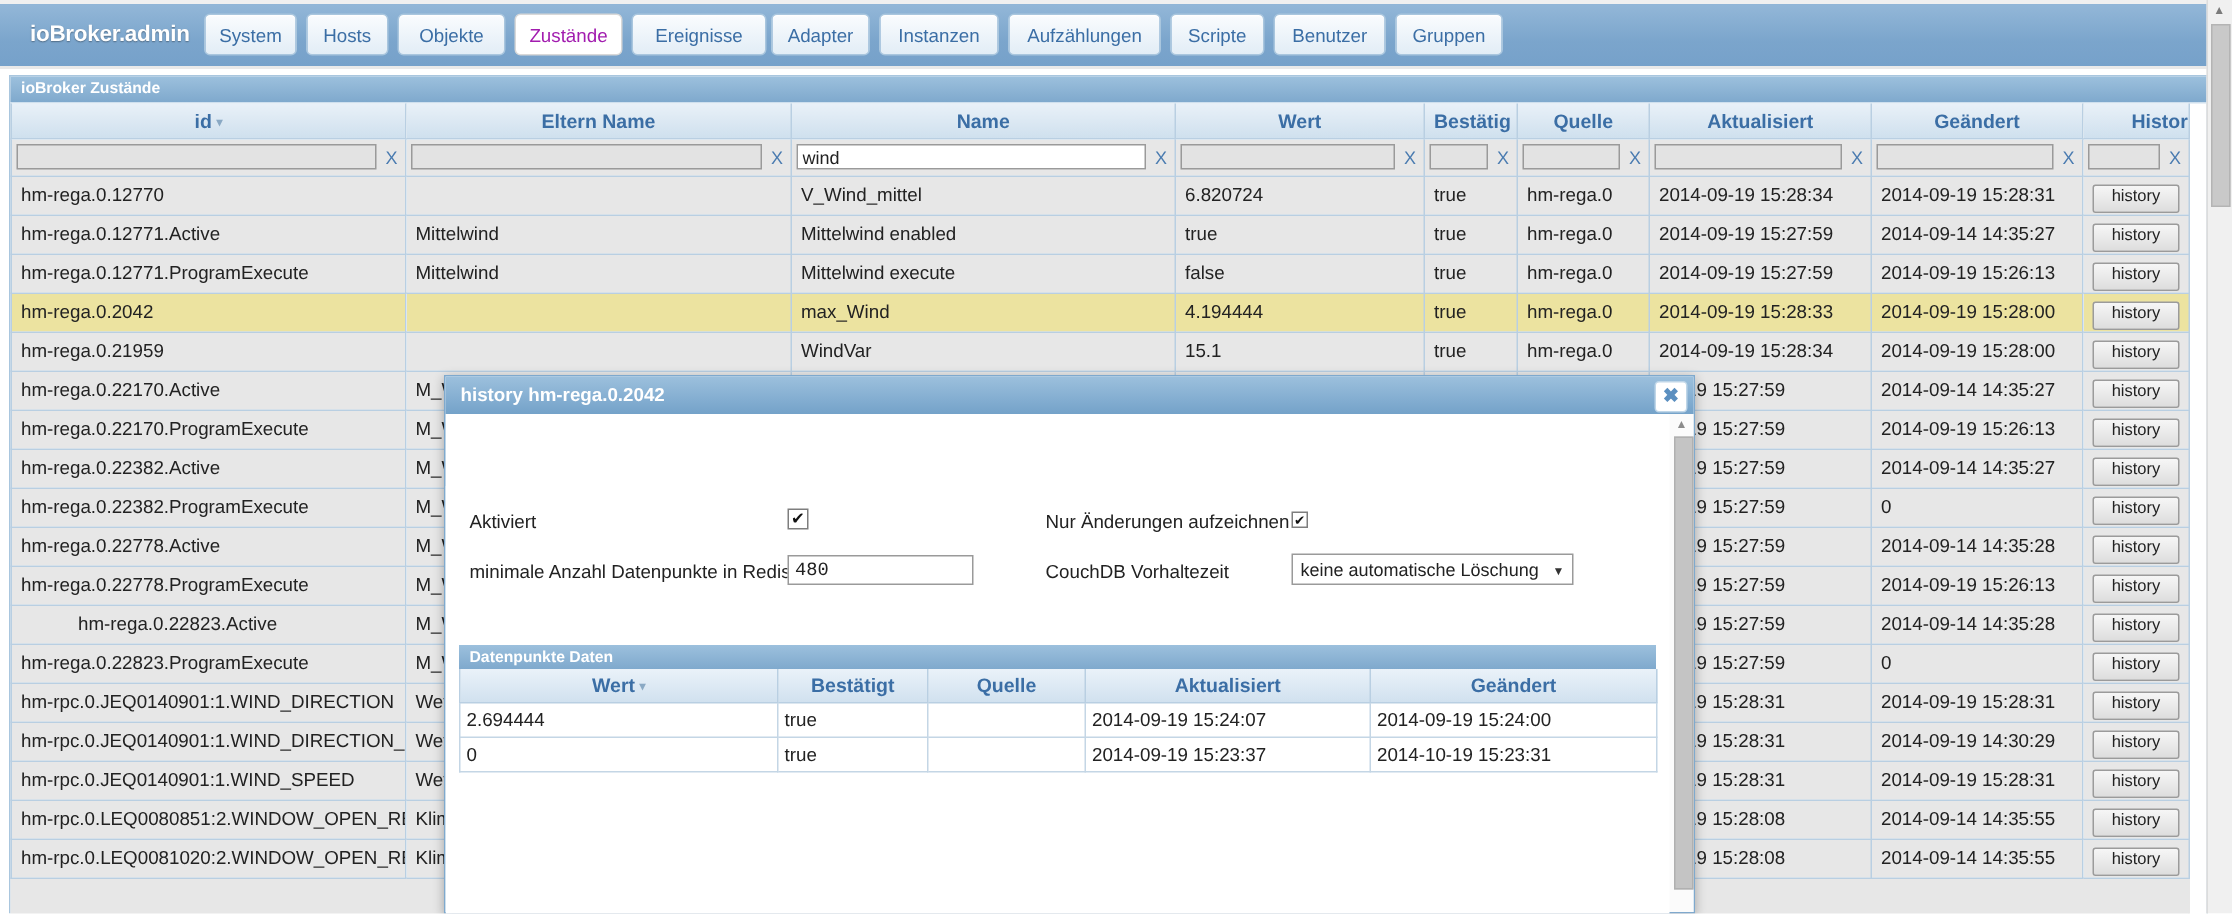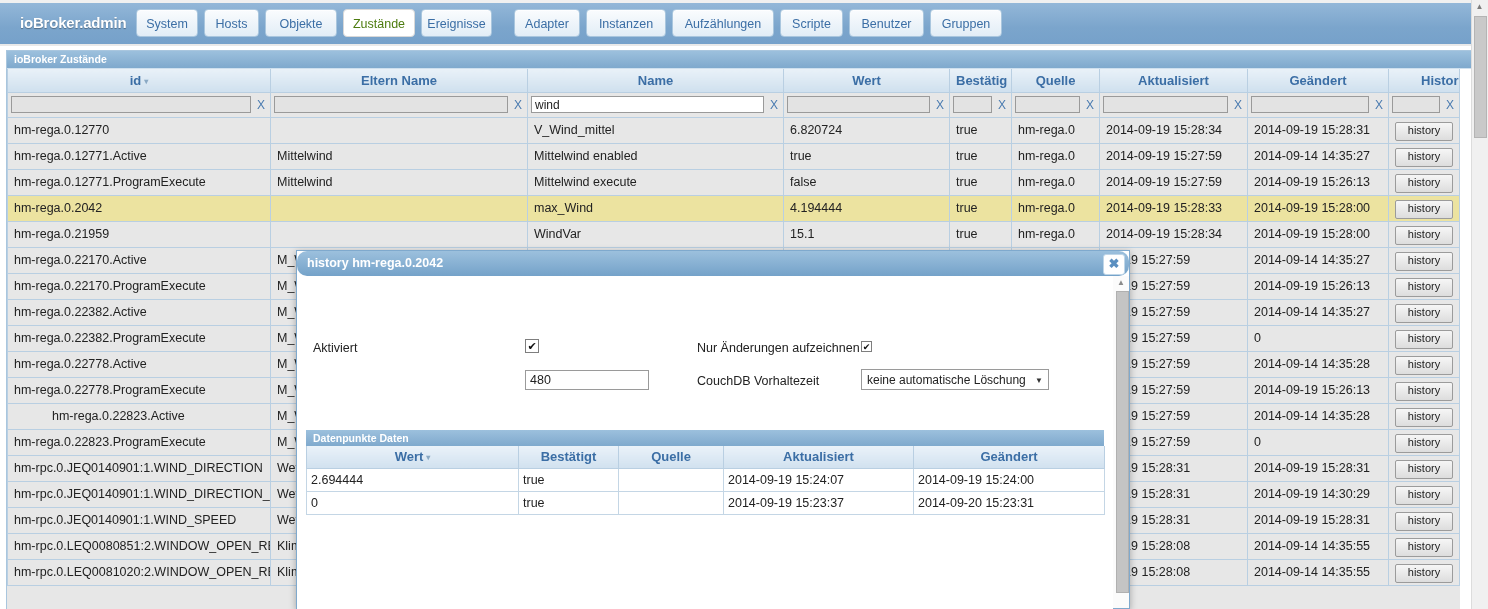--- a/index.html
+++ b/index.html
@@ -30,21 +30,21 @@
   .tab{
     position:absolute;top:9px;height:28px;line-height:28px;
     background:linear-gradient(to bottom,#fafcfe,#e2edf6);
     border:1px solid #a9c6de;border-radius:4px;
     color:#3b6ea5;font-size:12.5px;text-align:center;
     box-sizing:border-box;cursor:pointer;
     box-shadow:0 1px 0 rgba(255,255,255,.7) inset;
   }
   .tab.active{
     background:#ffffff;border-color:#d8d8d8;
-    color:#4d7c0f;
+    color:#a21caf;
   }
 
   
   #panel{
     position:absolute;left:6px;top:50px;width:1466px;height:559px;
     background:#ffffff;
     border:1px solid #a9c6de;border-bottom:none;
     box-sizing:border-box;
   }
   #panel-title{
@@ -119,21 +119,21 @@
     position:absolute;left:296px;top:250px;width:834px;height:359px;
     background:#ffffff;
     border:1px solid #7fa9cd;
     box-shadow:0 2px 7px rgba(0,0,0,.3);
     box-sizing:border-box;
   }
   #dlg-title{
     height:25px;line-height:25px;
     background:linear-gradient(to bottom,#9cc0dd,#74a2c9);
     color:#ffffff;font-size:12.5px;font-weight:bold;
-    padding-left:10px;position:relative;border-radius:10px;
+    padding-left:10px;position:relative;
   }
   #dlg-close{
     position:absolute;right:4px;top:3px;width:20px;height:19px;
     background:#ffffff;border:1px solid #bfd6e8;border-radius:3px;
     color:#5b8fc0;font-size:13px;font-weight:bold;line-height:17px;
     text-align:center;cursor:pointer;
   }
   #dlg-body{
     position:absolute;left:0;top:25px;width:832px;height:332px;
     overflow:hidden;
@@ -212,21 +212,21 @@
 <body>
 
 <div id="topbar">
   <div id="topbar-inner"></div>
   <div id="brand">ioBroker.admin</div>
   <div id="tabs-host">
       <div class="tab" style="left: 136px; width: 62px;">System</div>
       <div class="tab" style="left: 204px; width: 55px;">Hosts</div>
       <div class="tab" style="left: 265px; width: 72px;">Objekte</div>
       <div class="tab active" style="left: 343px; width: 72px;">Zustände</div>
-      <div class="tab" style="left: 421px; width: 71px;">Ereignisse</div>
+      <div class="tab" style="left: 421px; width: 90px;">Ereignisse</div>
       <div class="tab" style="left: 514px; width: 66px;">Adapter</div>
       <div class="tab" style="left: 586px; width: 80px;">Instanzen</div>
       <div class="tab" style="left: 672px; width: 102px;">Aufzählungen</div>
       <div class="tab" style="left: 780px; width: 63px;">Scripte</div>
       <div class="tab" style="left: 849px; width: 75px;">Benutzer</div>
       <div class="tab" style="left: 930px; width: 72px;">Gruppen</div>
     </div>
 </div>
 
 <div id="panel">
@@ -522,21 +522,22 @@
     <div id="dlg-content">
 
       <div class="frow" style="top:12px;">
         <span class="flabel" style="left:16px;top:2px;">Aktiviert</span>
         <span class="cbox" style="left:228px;top:3px;">✔</span>
         <span class="flabel" style="left:400px;top:2px;">Nur Änderungen aufzeichnen</span>
         <span class="cbox small" style="left:564px;top:5px;">✔</span>
       </div>
 
       <div class="frow" style="top:44px;">
-        <input class="ninput" style="left: 228px; top: 2px; width: 124px;" value="480">
+        <span class="flabel" style="left:16px;top:3px;">minimale Anzahl Datenpunkte in Redis</span>
+        <input class="ninput" style="left: 228px; top: 2px; width: 124px; font-family: Liberation Mono, monospace;" value="480">
         <span class="flabel" style="left:400px;top:3px;">CouchDB Vorhaltezeit</span>
         <select class="nselect" style="left:564px;top:1px;width:188px;">
           <option>keine automatische Löschung</option>
         </select>
         <span class="selarrow" style="left:738px;top:8px;">▼</span>
       </div>
 
       <div id="hist-head">Datenpunkte Daten</div>
 
       <table class="htable">
@@ -555,21 +556,21 @@
               <td style="width: 100px;">true</td>
               <td style="width: 105px;"></td>
               <td style="width: 190px;">2014-09-19 15:24:07</td>
               <td style="width: 191px;">2014-09-19 15:24:00</td>
             </tr>
             <tr>
               <td style="width: 212px;">0</td>
               <td style="width: 100px;">true</td>
               <td style="width: 105px;"></td>
               <td style="width: 190px;">2014-09-19 15:23:37</td>
-              <td style="width: 191px;">2014-09-20 15:23:31</td>
+              <td style="width: 191px;">2014-10-19 15:23:31</td>
             </tr>
           </tbody>
       </table>
 
     </div>
   </div>
 
   <div id="dlg-scrollbar">
     <div class="up">▲</div>
     <div class="thumb"></div>

